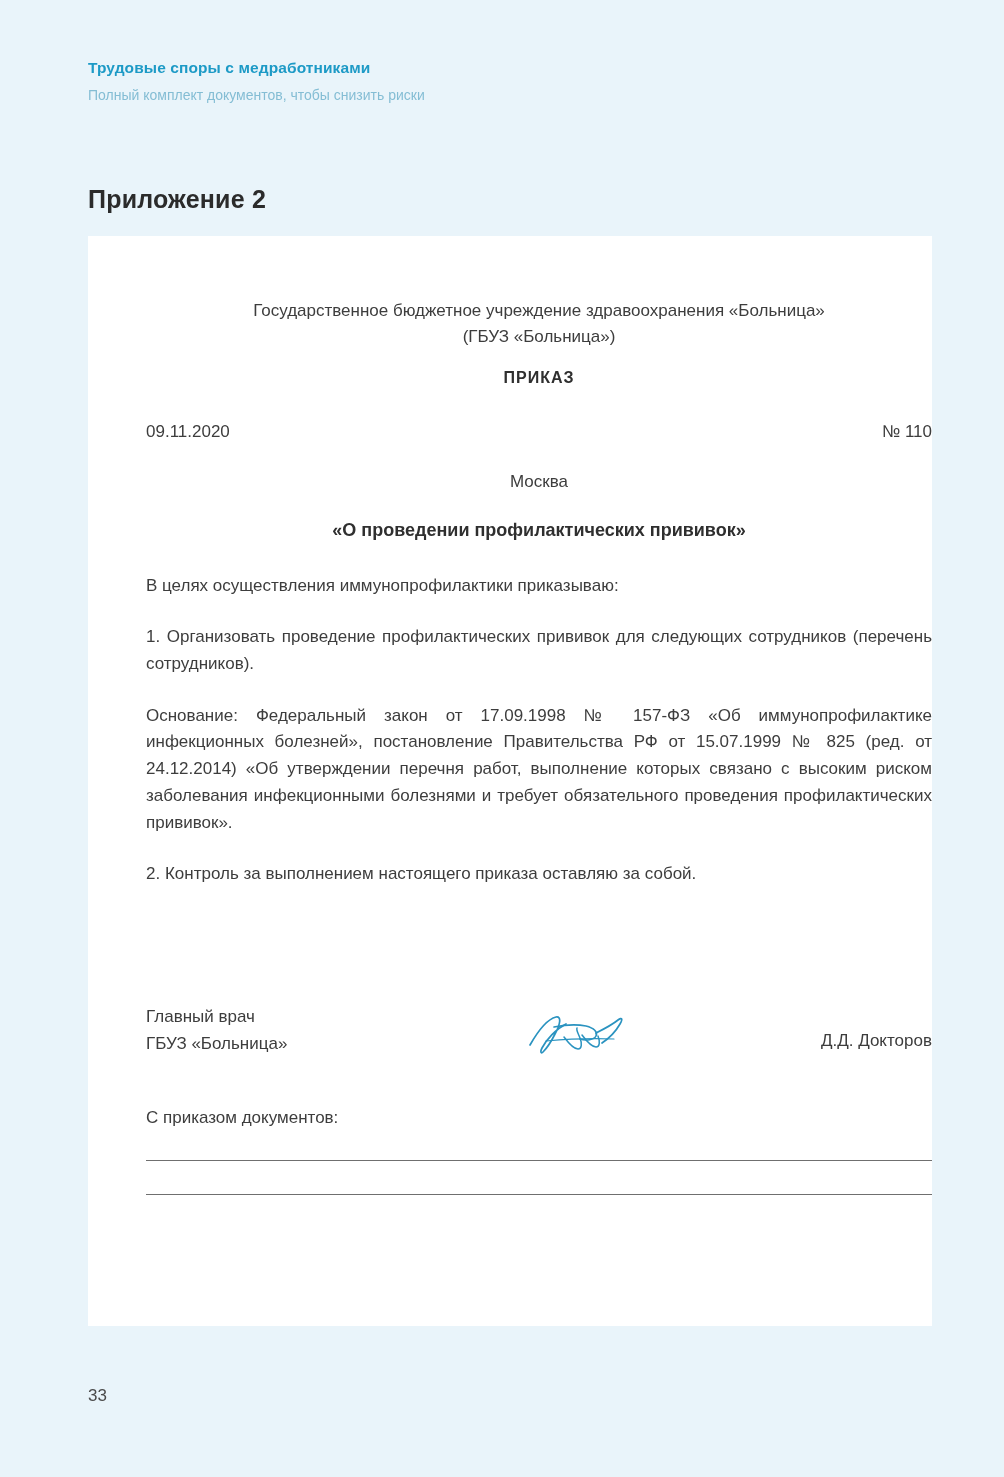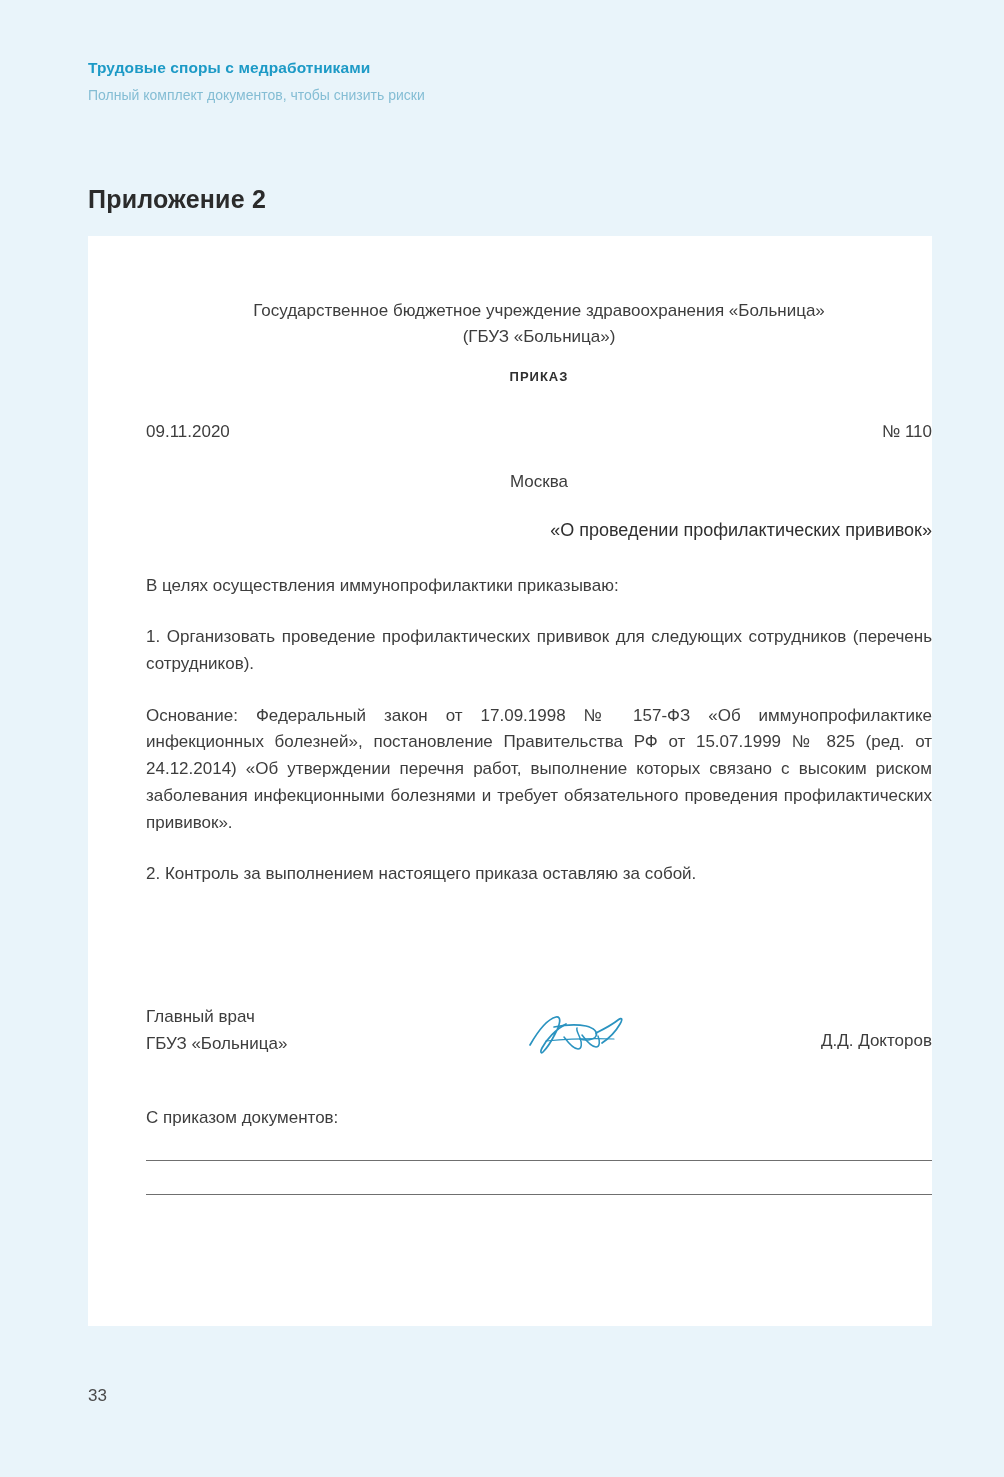--- a/index.html
+++ b/index.html
@@ -86,21 +86,21 @@
   }
   .org-line2 { display: block; }
 
   
   .doc-kind {
     position: absolute;
     top: 133px;
     left: 0;
     width: 786px;
     text-align: center;
-    font-size: 13px;
+    font-size: 16px;
     font-weight: bold;
     letter-spacing: 1px;
     color: #2f2f2f;
   }
 
   
   .meta-row {
     position: absolute;
     top: 186px;
     left: 0;
@@ -123,23 +123,23 @@
     font-size: 17px;
     color: #3d3d3d;
   }
 
   
   .doc-subject {
     position: absolute;
     top: 284px;
     left: 0;
     width: 786px;
-    text-align: right;
+    text-align: center;
     font-size: 18px;
-    font-weight: normal;
+    font-weight: bold;
     color: #2f2f2f;
   }
 
   
   .doc-body {
     position: absolute;
     top: 337px;
     left: 0;
     width: 786px;
     font-size: 17px;

